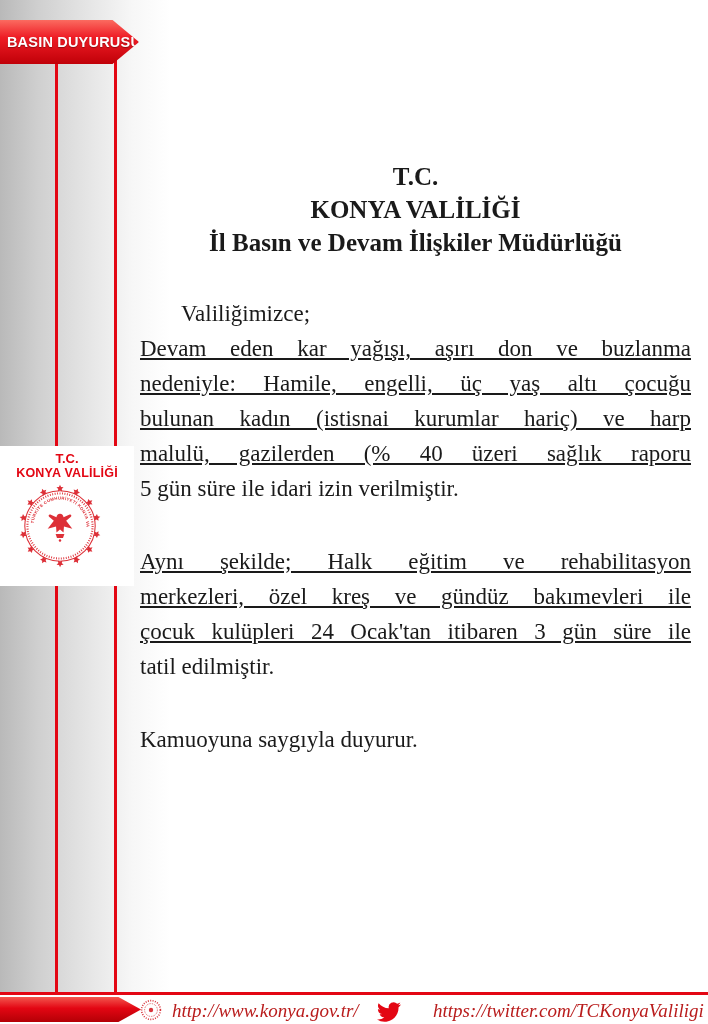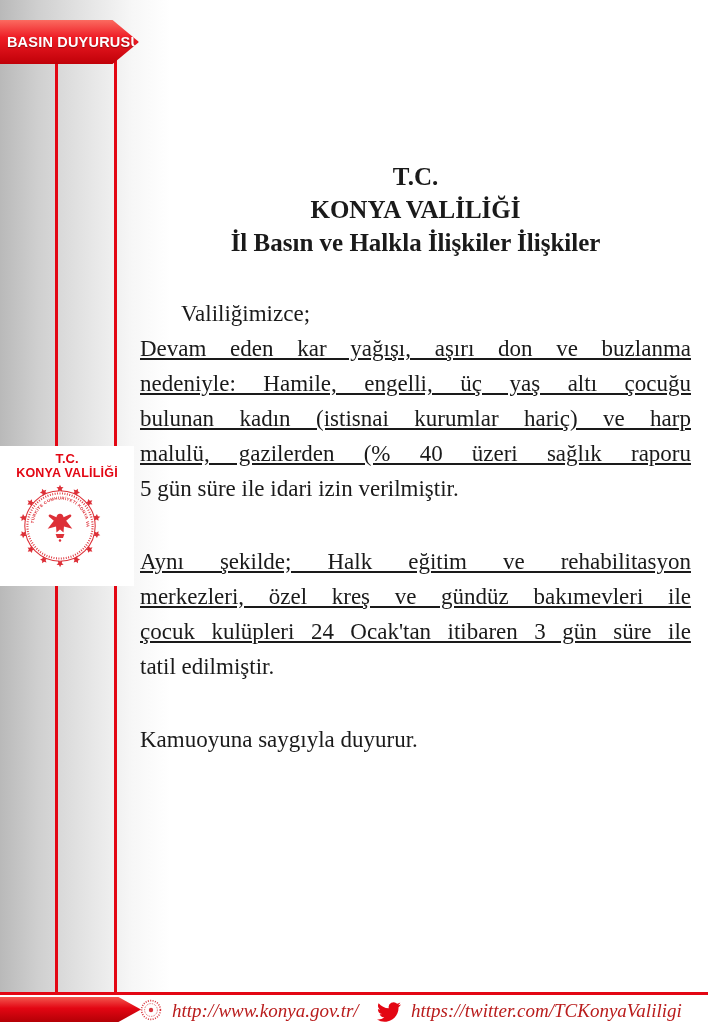--- a/index.html
+++ b/index.html
@@ -42,21 +42,21 @@
 
   
   .footer-rule{position:absolute;left:0;top:992px;width:708px;height:3px;background:#e30613;}
   .footer-arrow{position:absolute;left:0;top:997px;width:141px;height:25px;
     clip-path:polygon(0 0,84% 0,100% 50%,84% 100%,0 100%);
     background:linear-gradient(180deg,#f4564e 0%,#e30613 45%,#b40006 100%);}
   .footer-seal{position:absolute;left:140px;top:999px;}
   .footer-link{position:absolute;top:999px;height:24px;line-height:24px;
     font-style:italic;font-size:19px;color:#b91c1c;text-decoration:none;white-space:nowrap;}
   .url1{left:172px;}
-  .url2{left:411px;}
+  .url2{left:433px;}
   .twitter{position:absolute;left:372px;top:1000px;width:34px;height:24px;}
 </style>
 </head>
 <body>
 
 <div class="side-gradient"></div>
 <div class="vline left"></div>
 <div class="vline right"></div>
 
 <div class="ribbon">
@@ -99,21 +99,21 @@
       <path d="M45 59h10l-1.6 4.5h-6.8z"></path>
       <circle cx="50" cy="66.5" r="1.4"></circle>
     </g>
   </svg>
 </div>
 
 <div class="content">
   <div class="doc-header">
     <div>T.C.</div>
     <div>KONYA VALİLİĞİ</div>
-    <div>İl Basın ve Halkla İlişkiler İlişkiler</div>
+    <div>İl Basın ve Devam İlişkiler Müdürlüğü</div>
   </div>
   <div class="salutation">Valiliğimizce;</div>
   <div class="para">
       <div class="jline">Devam eden kar yağışı, aşırı don ve buzlanma</div>
       <div class="jline">nedeniyle: Hamile, engelli, üç yaş altı çocuğu</div>
       <div class="jline">bulunan kadın (istisnai kurumlar hariç) ve harp</div>
       <div class="jline">malulü, gazilerden (% 40 üzeri sağlık raporu</div>
       <div class="">5 gün süre ile idari izin verilmiştir.</div>
     </div>
   <div class="para gap">

